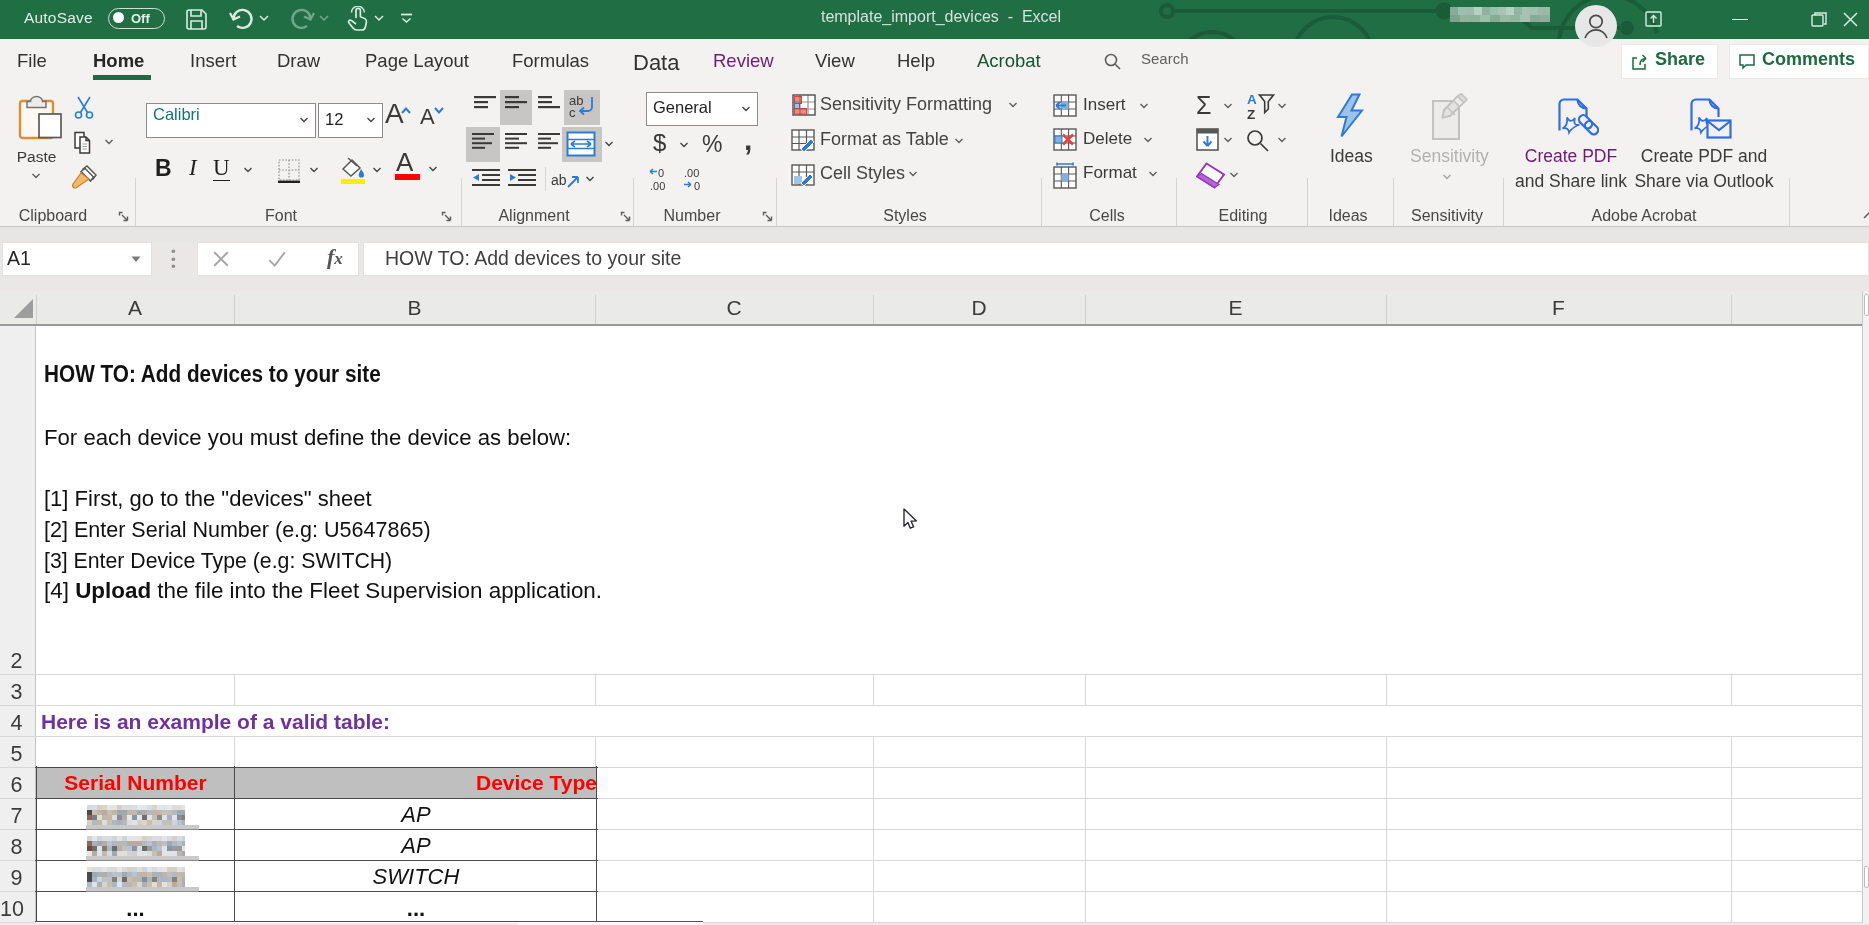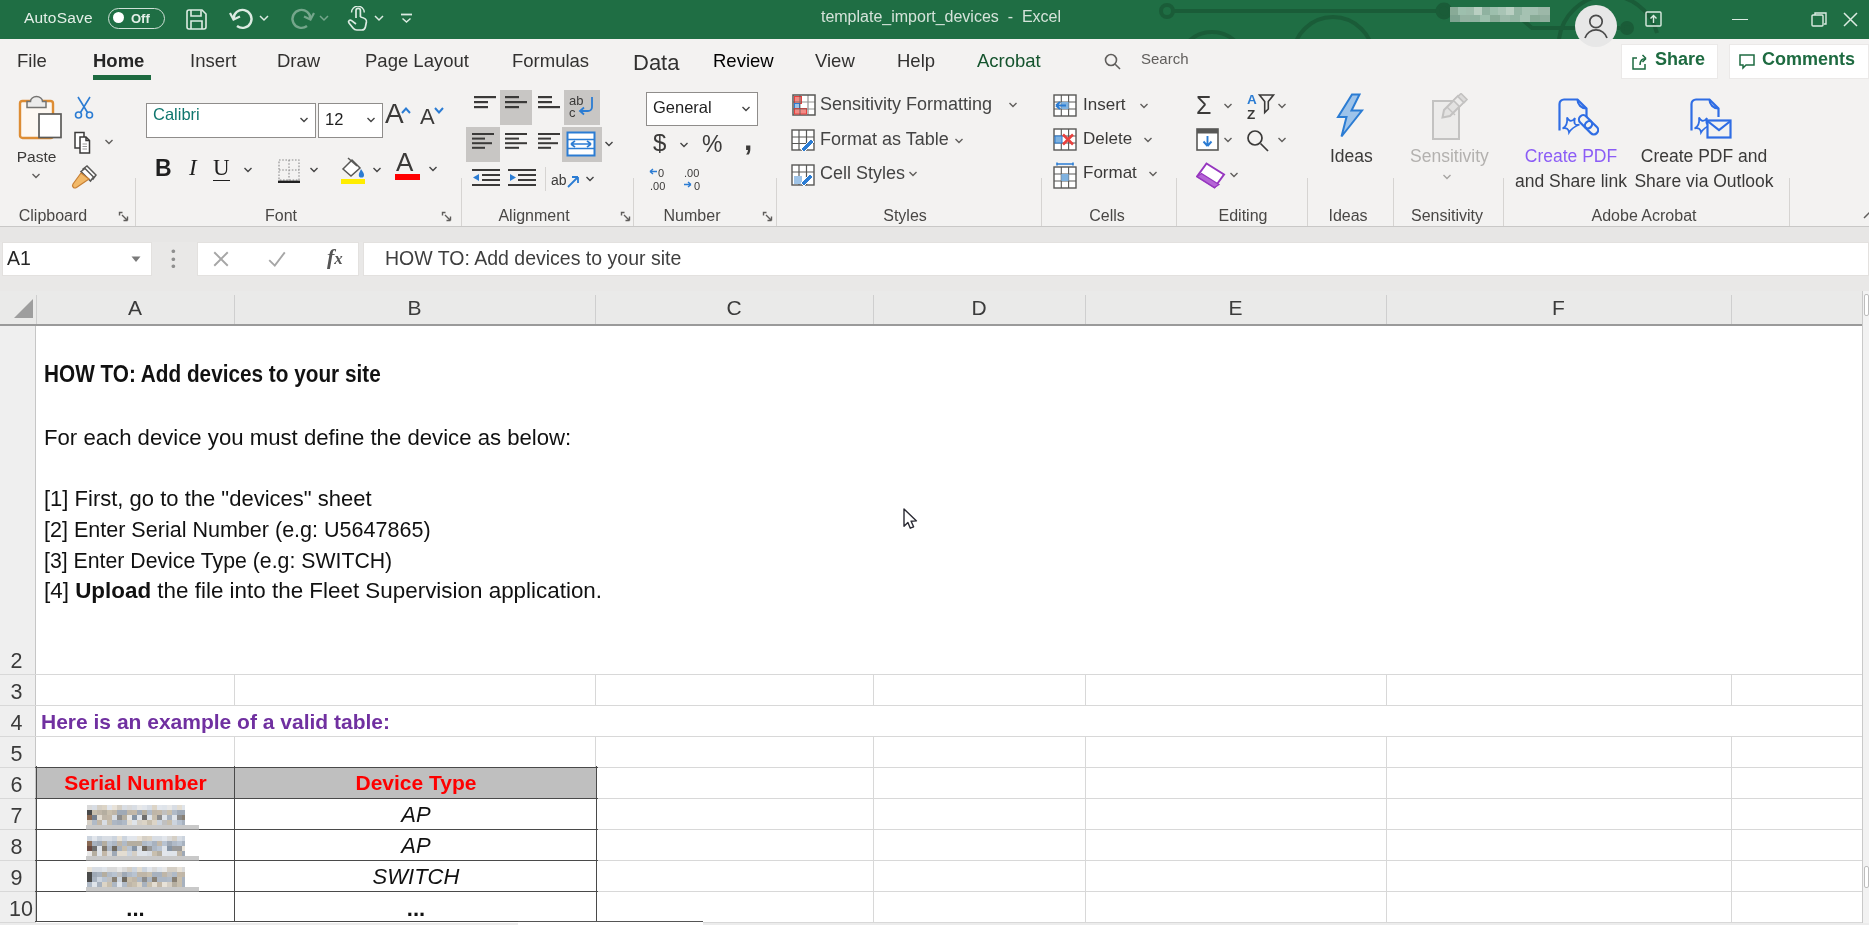--- a/index.html
+++ b/index.html
@@ -146,21 +146,21 @@
 
 <div class="ab" id="tabrow" style="left:0;top:39px;width:1869px;height:46px;background:#f3f2f1">
   <div class="ab" style="left:17px;top:11px;font-size:18.5px;color:#323130">File</div>
   <div class="ab" style="left:93px;top:11px;font-size:18.5px;color:#262626;font-weight:bold">Home</div>
   <div class="ab" style="left:93px;top:36px;width:58px;height:4.5px;background:#1e6b41"></div>
   <div class="ab" style="left:190px;top:11px;font-size:18.5px;color:#323130">Insert</div>
   <div class="ab" style="left:277px;top:11px;font-size:18.5px;color:#323130">Draw</div>
   <div class="ab" style="left:365px;top:11px;font-size:18.5px;color:#323130">Page Layout</div>
   <div class="ab" style="left:512px;top:11px;font-size:18.5px;color:#323130">Formulas</div>
   <div class="ab" style="left:633px;top:11px;font-size:22px;color:#323130">Data</div>
-  <div class="ab" style="left:713px;top:11px;font-size:18.5px;color:#000000">Review</div>
+  <div class="ab" style="left:713px;top:11px;font-size:18.5px;color:#701a75">Review</div>
   <div class="ab" style="left:815px;top:11px;font-size:18.5px;color:#323130">View</div>
   <div class="ab" style="left:897px;top:11px;font-size:18.5px;color:#323130">Help</div>
   <div class="ab" style="left:977px;top:11px;font-size:18.5px;color:#14532d">Acrobat</div>
   <svg class="ab" style="left:1103px;top:13px" width="19" height="19" viewBox="0 0 19 19">
     <g stroke="#605e5c" stroke-width="1.6" fill="none">
         <circle cx="8" cy="8" r="5.5"></circle>
         <path d="M 12.2 12.2 L 17 17"></path>
       </g>
   </svg>
   <div class="ab" style="left:1141px;top:11px;font-size:15px;color:#605e5c">Search</div>
@@ -530,21 +530,21 @@
 <g stroke="#2f6de4" stroke-width="2.2" fill="none">
 <path d="M 2.5 33.5 V 7 a 4.5 4.5 0 0 1 4.5 -4.5 H 20.5 L 29.5 11.5 V 20"></path>
 <path d="M 20.5 2.5 a 9 9 0 0 0 9 9"></path>
 <g stroke-width="1.7">
           <path d="M 10 20.5 q 3.5 6.5 8 0.5 q -2.5 8.5 4.5 6.5 q -7.5 3 -10.5 8 q -0.5 -5.5 -6.5 -4 q 5.5 -2.5 4.5 -11 Z"></path>
         </g>
 <rect x="21" y="20.5" width="15" height="8.5" rx="4.2" transform="rotate(45 28.5 24.8)"></rect>
 <rect x="27" y="26.5" width="15" height="8.5" rx="4.2" transform="rotate(45 34.5 30.8)"></rect>
 </g>
     </svg>
-<div class="ab" style="left:1520px;top:61px;width:102px;text-align:center;font-size:17.5px;color:#8b5cf6">Create PDF</div>
+<div class="ab" style="left:1520px;top:61px;width:102px;text-align:center;font-size:17.5px;color:#701a75">Create PDF</div>
 <div class="ab" style="left:1510px;top:86px;width:122px;text-align:center;font-size:17.5px;color:#3b3a39">and Share link</div>
 <svg class="ab" style="left:1689px;top:12px" width="44" height="48" viewBox="0 0 44 48">
 <g stroke="#2f6de4" stroke-width="2.2" fill="none">
 <path d="M 2.5 33.5 V 7 a 4.5 4.5 0 0 1 4.5 -4.5 H 20.5 L 29.5 11.5 V 20"></path>
 <path d="M 20.5 2.5 a 9 9 0 0 0 9 9"></path>
 <g stroke-width="1.7">
           <path d="M 10 20.5 q 3.5 6.5 8 0.5 q -2.5 8.5 4.5 6.5 q -7.5 3 -10.5 8 q -0.5 -5.5 -6.5 -4 q 5.5 -2.5 4.5 -11 Z"></path>
         </g>
 <rect x="18.5" y="23.5" width="23" height="17" fill="#f3f2f1"></rect>
 <path d="M 18.5 24 l 11.5 9 l 11.5 -9"></path>
@@ -603,21 +603,21 @@
 
   <div class="ab" style="left:0;top:0;width:36px;height:599px;background:#efefef;border-right:1px solid #c6c6c6"></div>
   <div class="ab" style="left:0;top:322.5px;width:33px;text-align:center;font-size:21.5px;color:#3b3b3b">2</div>
   <div class="ab" style="left:0;top:353.5px;width:33px;text-align:center;font-size:21.5px;color:#3b3b3b">3</div>
   <div class="ab" style="left:0;top:384.5px;width:33px;text-align:center;font-size:21.5px;color:#3b3b3b">4</div>
   <div class="ab" style="left:0;top:415.5px;width:33px;text-align:center;font-size:21.5px;color:#3b3b3b">5</div>
   <div class="ab" style="left:0;top:446.5px;width:33px;text-align:center;font-size:21.5px;color:#3b3b3b">6</div>
   <div class="ab" style="left:0;top:477.5px;width:33px;text-align:center;font-size:21.5px;color:#3b3b3b">7</div>
   <div class="ab" style="left:0;top:508.5px;width:33px;text-align:center;font-size:21.5px;color:#3b3b3b">8</div>
   <div class="ab" style="left:0;top:539.5px;width:33px;text-align:center;font-size:21.5px;color:#3b3b3b">9</div>
-  <div class="ab" style="left:0;top:570.5px;width:33px;text-align:right;font-size:21.5px;color:#3b3b3b">10</div>
+  <div class="ab" style="left:0;top:570.5px;width:33px;text-align:left;font-size:21.5px;color:#3b3b3b">10</div>
 
   <div class="hl" style="left:0;top:348px;width:1862px"></div>
   <div class="hl" style="left:0;top:379px;width:1862px"></div>
   <div class="hl" style="left:0;top:410px;width:1862px"></div>
   <div class="hl" style="left:0;top:441px;width:1862px"></div>
   <div class="hl" style="left:0;top:472px;width:36px"></div>
   <div class="hl" style="left:597px;top:472px;width:1265px"></div>
   <div class="hl" style="left:0;top:503px;width:36px"></div>
   <div class="hl" style="left:597px;top:503px;width:1265px"></div>
   <div class="hl" style="left:0;top:534px;width:36px"></div>
@@ -657,21 +657,21 @@
   <div class="ab" style="left:35px;top:471.5px;width:563px;height:1.4px;background:#4a4a4a"></div>
   <div class="ab" style="left:35px;top:502.5px;width:563px;height:1.3px;background:#4a4a4a"></div>
   <div class="ab" style="left:35px;top:533.5px;width:563px;height:1.3px;background:#4a4a4a"></div>
   <div class="ab" style="left:35px;top:564.5px;width:563px;height:1.3px;background:#4a4a4a"></div>
   <div class="ab" style="left:35px;top:594.5px;width:563px;height:1.3px;background:#4a4a4a"></div>
   <div class="ab" style="left:35.5px;top:440px;width:1.3px;height:156px;background:#4a4a4a"></div>
   <div class="ab" style="left:234px;top:440px;width:1.3px;height:156px;background:#4a4a4a"></div>
   <div class="ab" style="left:596px;top:440px;width:1.3px;height:156px;background:#4a4a4a"></div>
 
   <div class="ab" style="left:36px;top:445px;width:199px;text-align:center;font-size:21px;font-weight:bold;color:#fe0000">Serial Number</div>
-  <div class="ab" style="left:235px;top:445px;width:362px;text-align:center;font-size:21px;font-weight:bold;color:#fe0000">Device Type</div>
+  <div class="ab" style="left:235px;top:445px;width:362px;text-align:right;font-size:21px;font-weight:bold;color:#fe0000">Device Type</div>
   <div class="ab" style="left:235px;top:476px;width:362px;text-align:center;font-size:22px;font-style:italic;color:#111">AP</div>
   <div class="ab" style="left:235px;top:507px;width:362px;text-align:center;font-size:22px;font-style:italic;color:#111">AP</div>
   <div class="ab" style="left:235px;top:538px;width:362px;text-align:center;font-size:22px;font-style:italic;color:#111">SWITCH</div>
   <div class="ab" style="left:36px;top:570px;width:199px;text-align:center;font-size:22px;font-weight:bold;color:#111">...</div>
   <div class="ab" style="left:235px;top:570px;width:362px;text-align:center;font-size:22px;font-weight:bold;color:#111">...</div>
 
   <svg class="ab" style="left:86px;top:479px" width="114" height="26" viewBox="0 0 114 26">
       <g transform="translate(1,0)">
         <rect x="0" y="0" width="5" height="5" fill="#dadada"></rect>
         <rect x="5" y="0" width="5" height="5" fill="#d8dde4"></rect>

